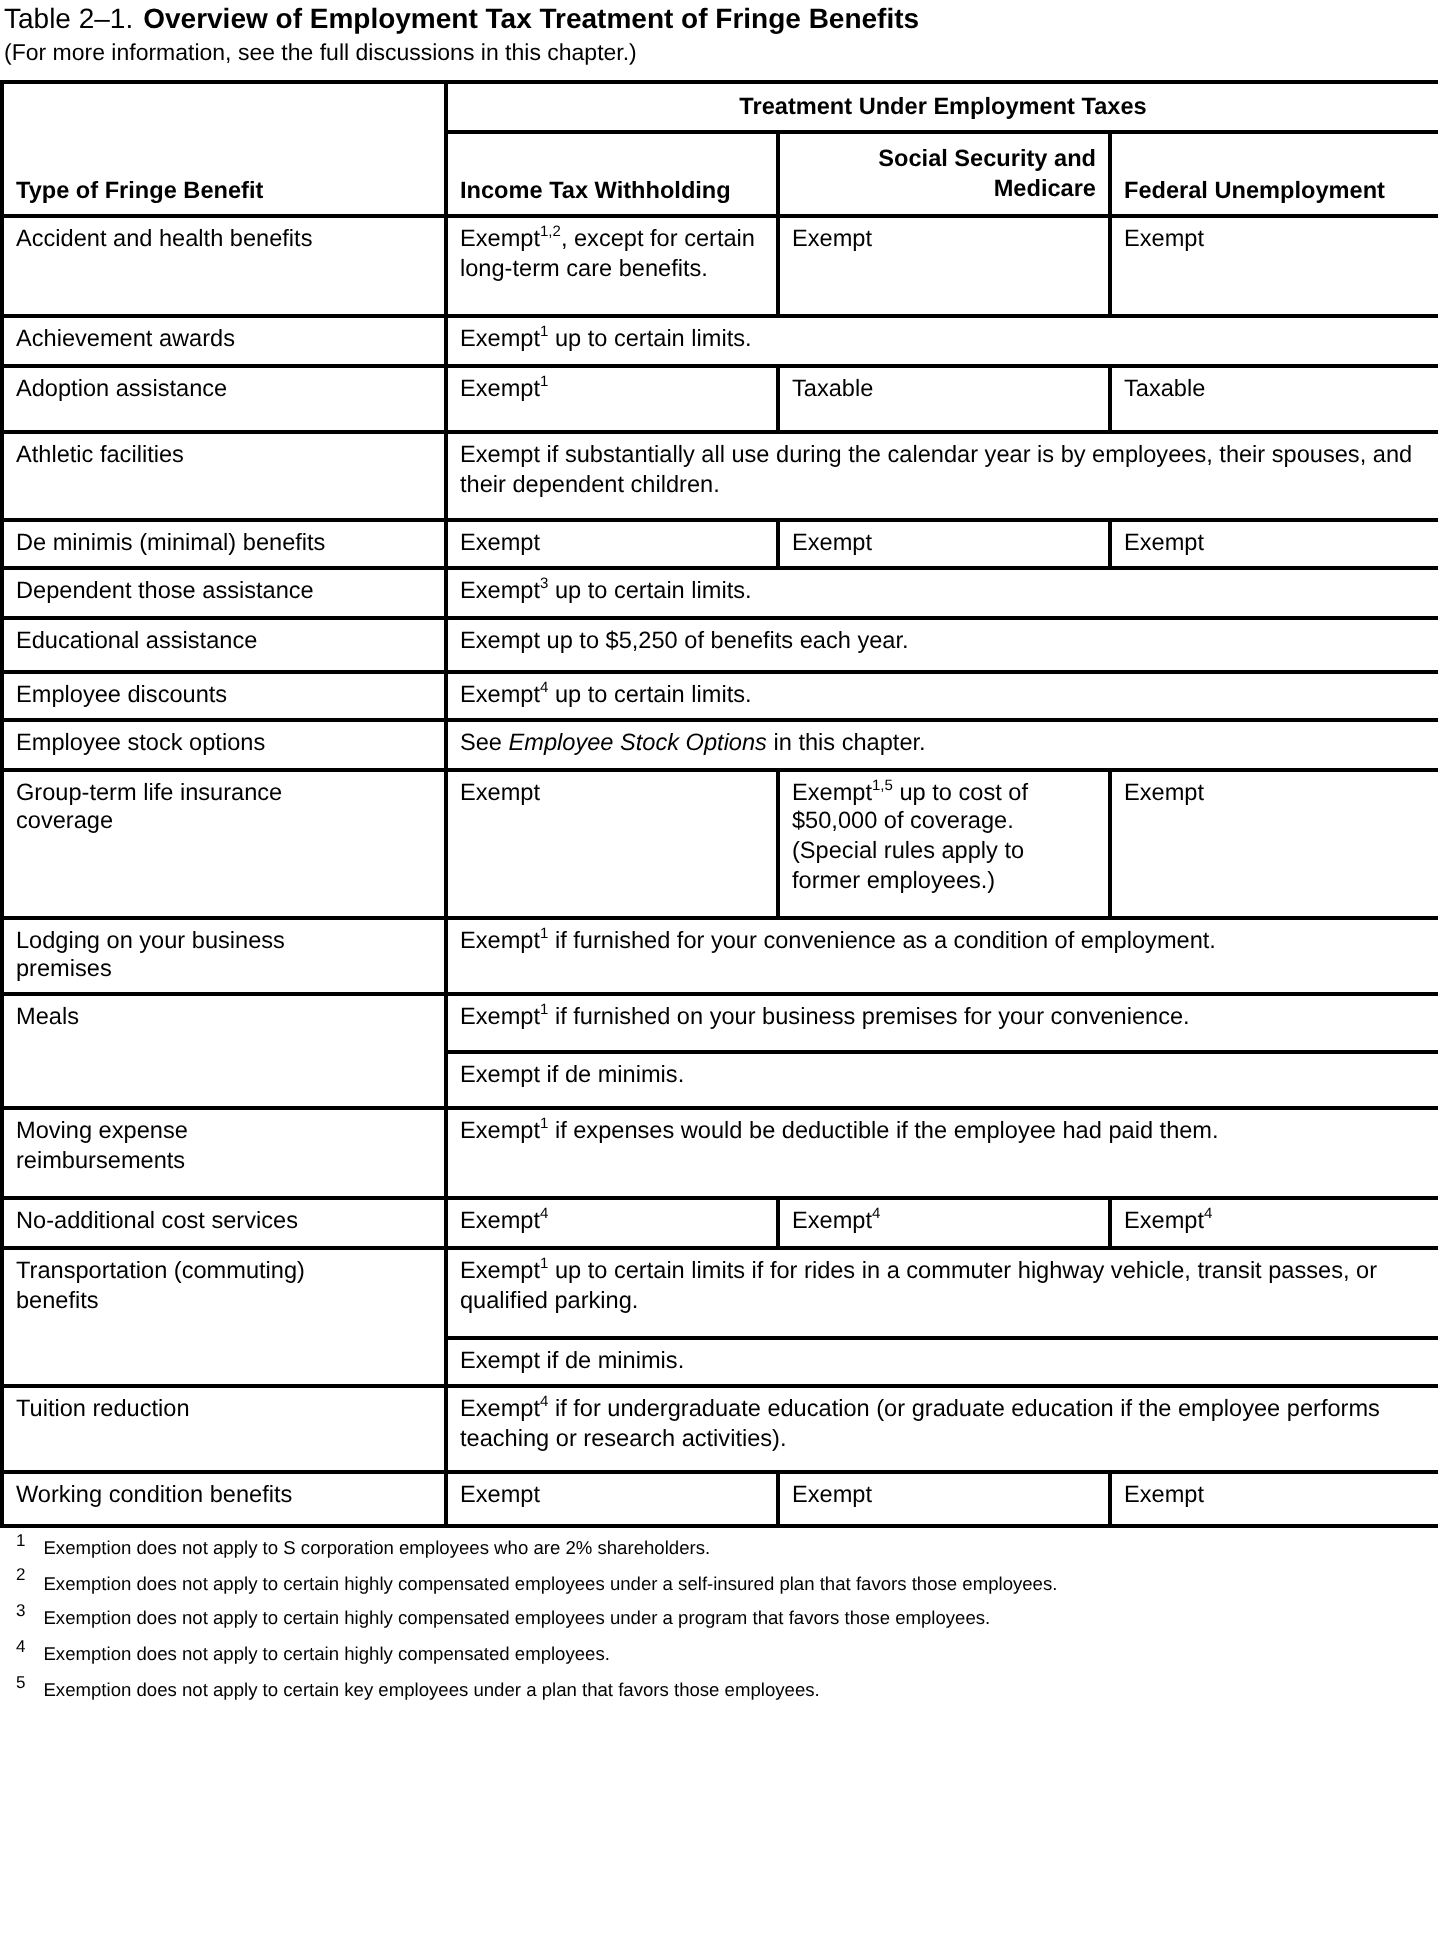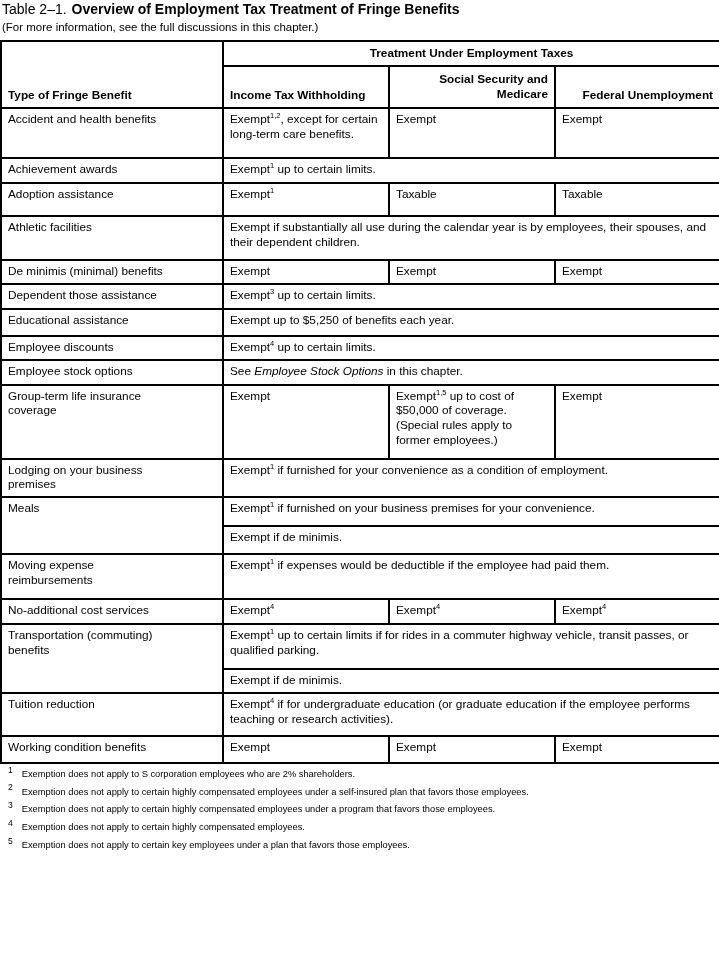--- a/index.html
+++ b/index.html
@@ -10,21 +10,21 @@
   .title .t-bold{font-weight:700;margin-top:43px;}
   .subtitle{font-size:11.5px;padding:4px 0 7px 2px;}
   table.fbt{border-collapse:collapse;table-layout:fixed;width:719px;}
   .fbt th,.fbt td{border:2px solid #000;padding:3px 6px 4px 6px;font-size:11.8px;
     line-height:1.24;text-align:left;vertical-align:top;box-sizing:border-box;overflow:hidden;}
   .fbt th{font-weight:700;}
   th.hdr-span{text-align:center;vertical-align:middle;}
   th.hdr-col1{vertical-align:bottom;}
   th.hdr-itw{vertical-align:bottom;}
   th.hdr-ssm{vertical-align:middle;text-align:right;}
-  th.hdr-fu{vertical-align:bottom;text-align:right;}
+  th.hdr-fu{vertical-align:bottom;}
   td.benefit{white-space:pre-line;}
   .fbt sup{font-size:7.5px;vertical-align:super;line-height:0;}
   .it{font-style:italic;}
   .footnotes{padding:5px 8px 0 8px;}
   .footnote{font-size:9.3px;line-height:1.15;margin-bottom:7px;}
   .footnote sup{font-size:8.5px;vertical-align:super;line-height:0;margin-right:9px;}
 </style>
 </head>
 <body>
 

